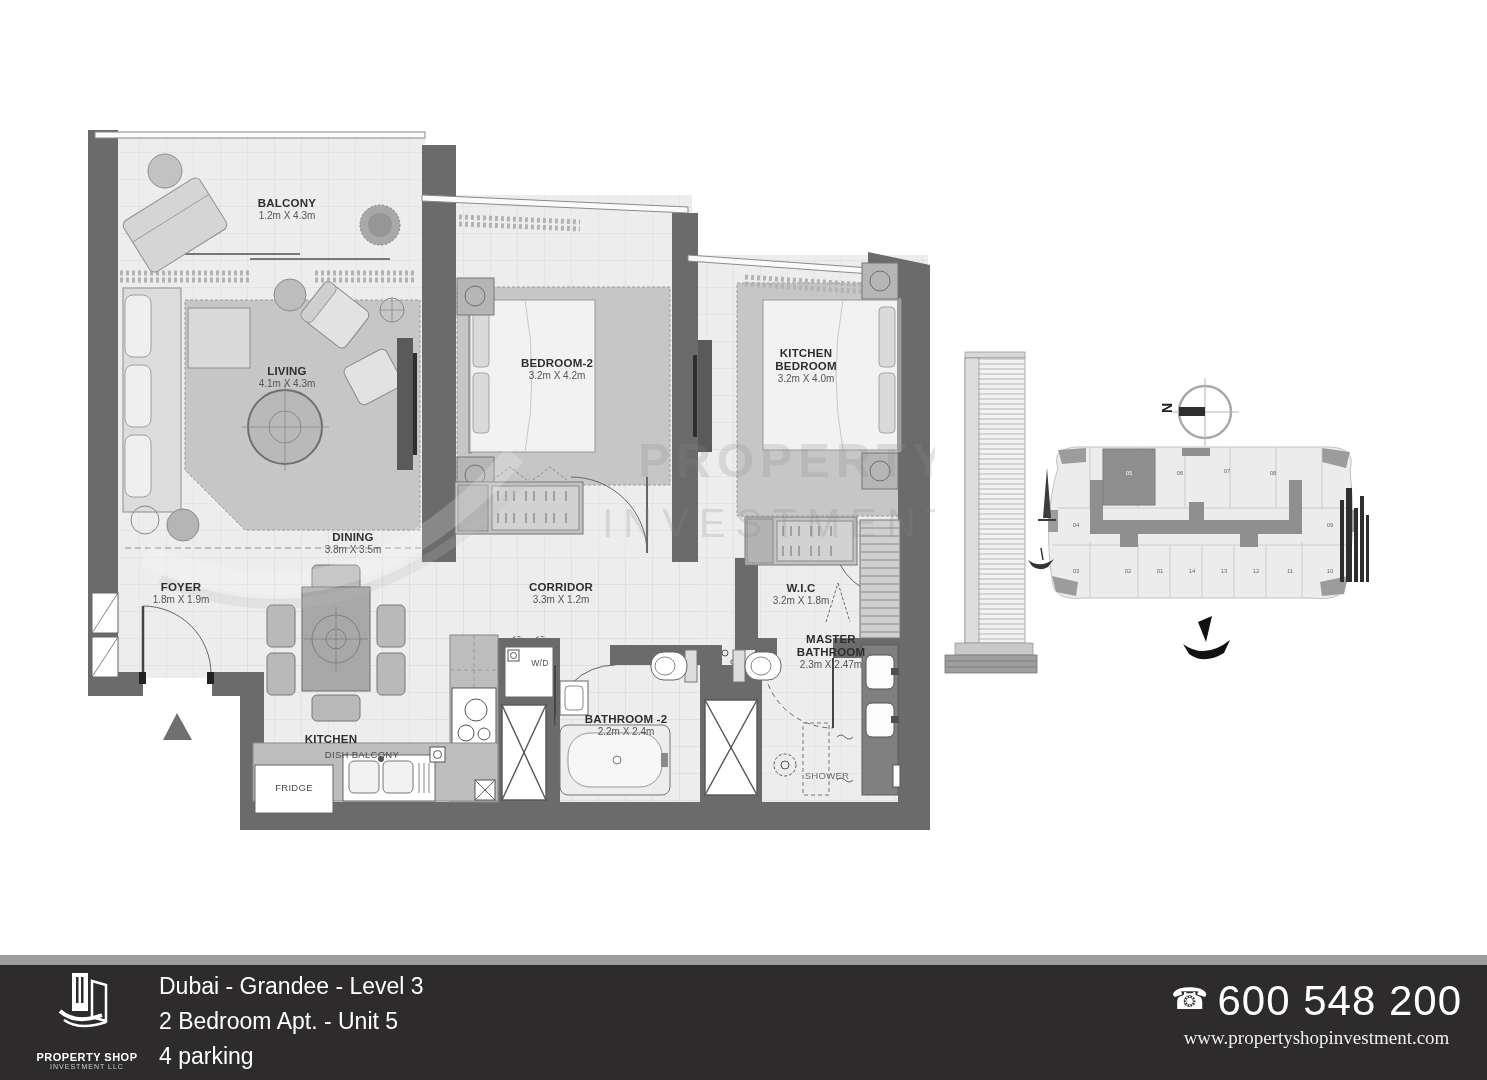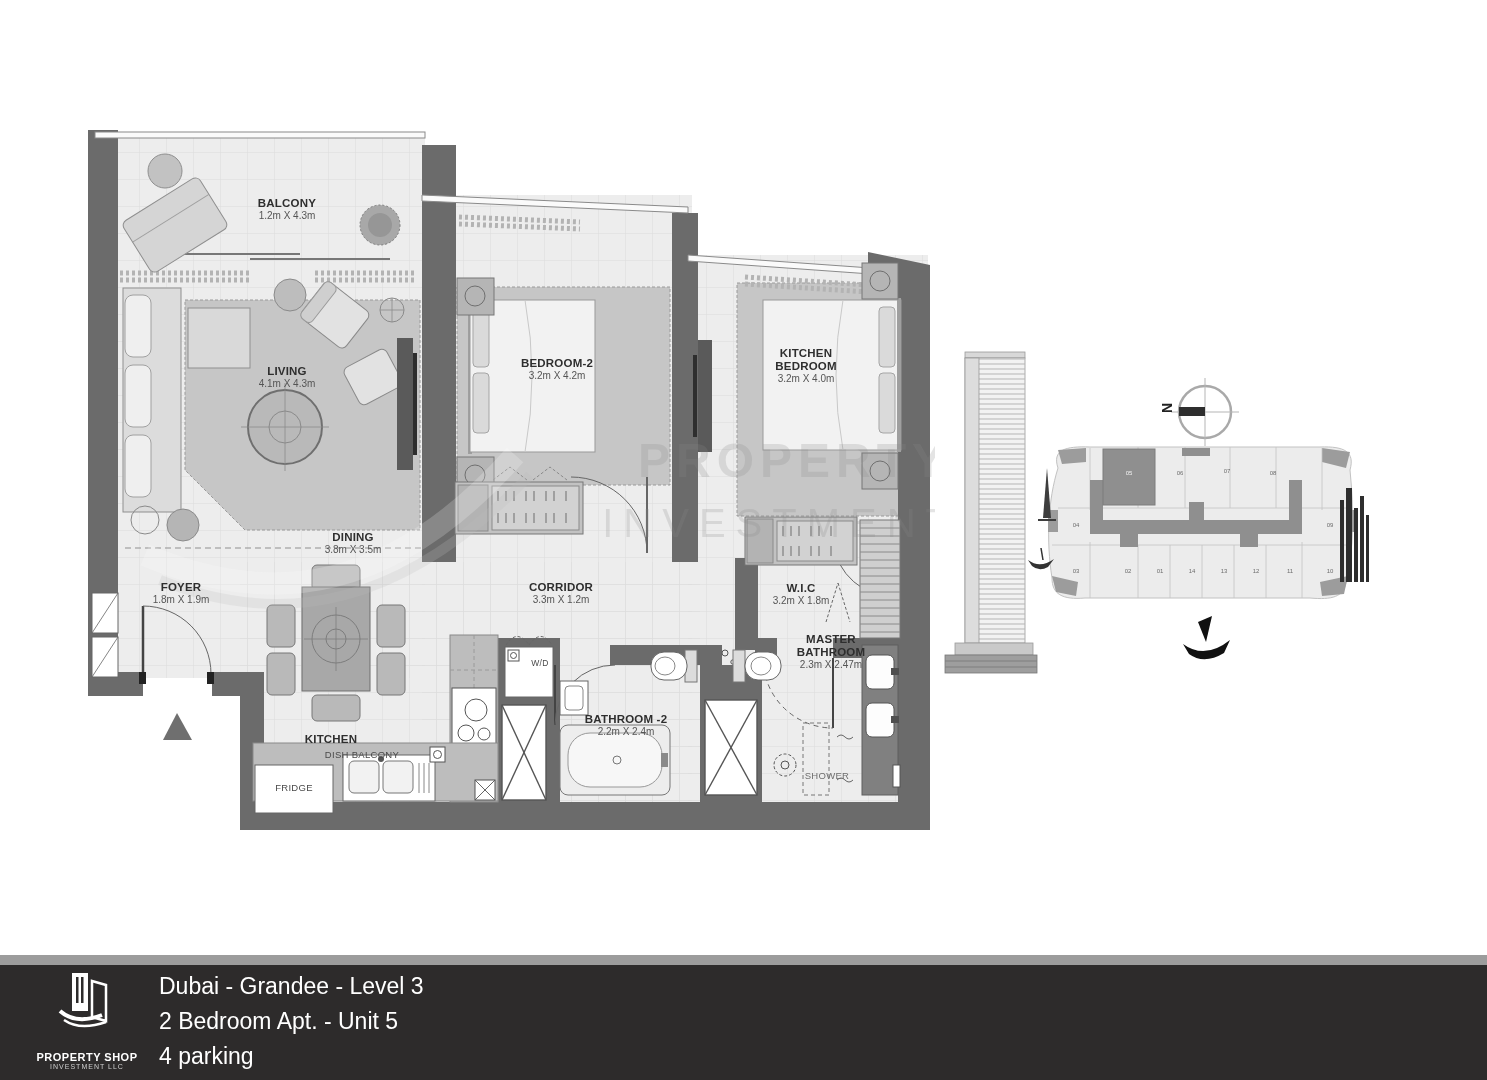--- a/index.html
+++ b/index.html
@@ -521,15 +521,21 @@
       <div class="l2">INVESTMENT LLC</div>
     </div>
 
     <div id="info">
       <div>Dubai - Grandee - Level 3</div>
       <div>2 Bedroom Apt. - Unit 5</div>
       <div>4 parking</div>
     </div>
 
 
+    <div id="contact">
+      <div class="phone">
+        <span class="ph-icon">☎</span><span>600 548 200</span>
+      </div>
+      <div class="web">www.propertyshopinvestment.com</div>
+    </div>
   </div>
 
 </div>
 
 </body></html>

